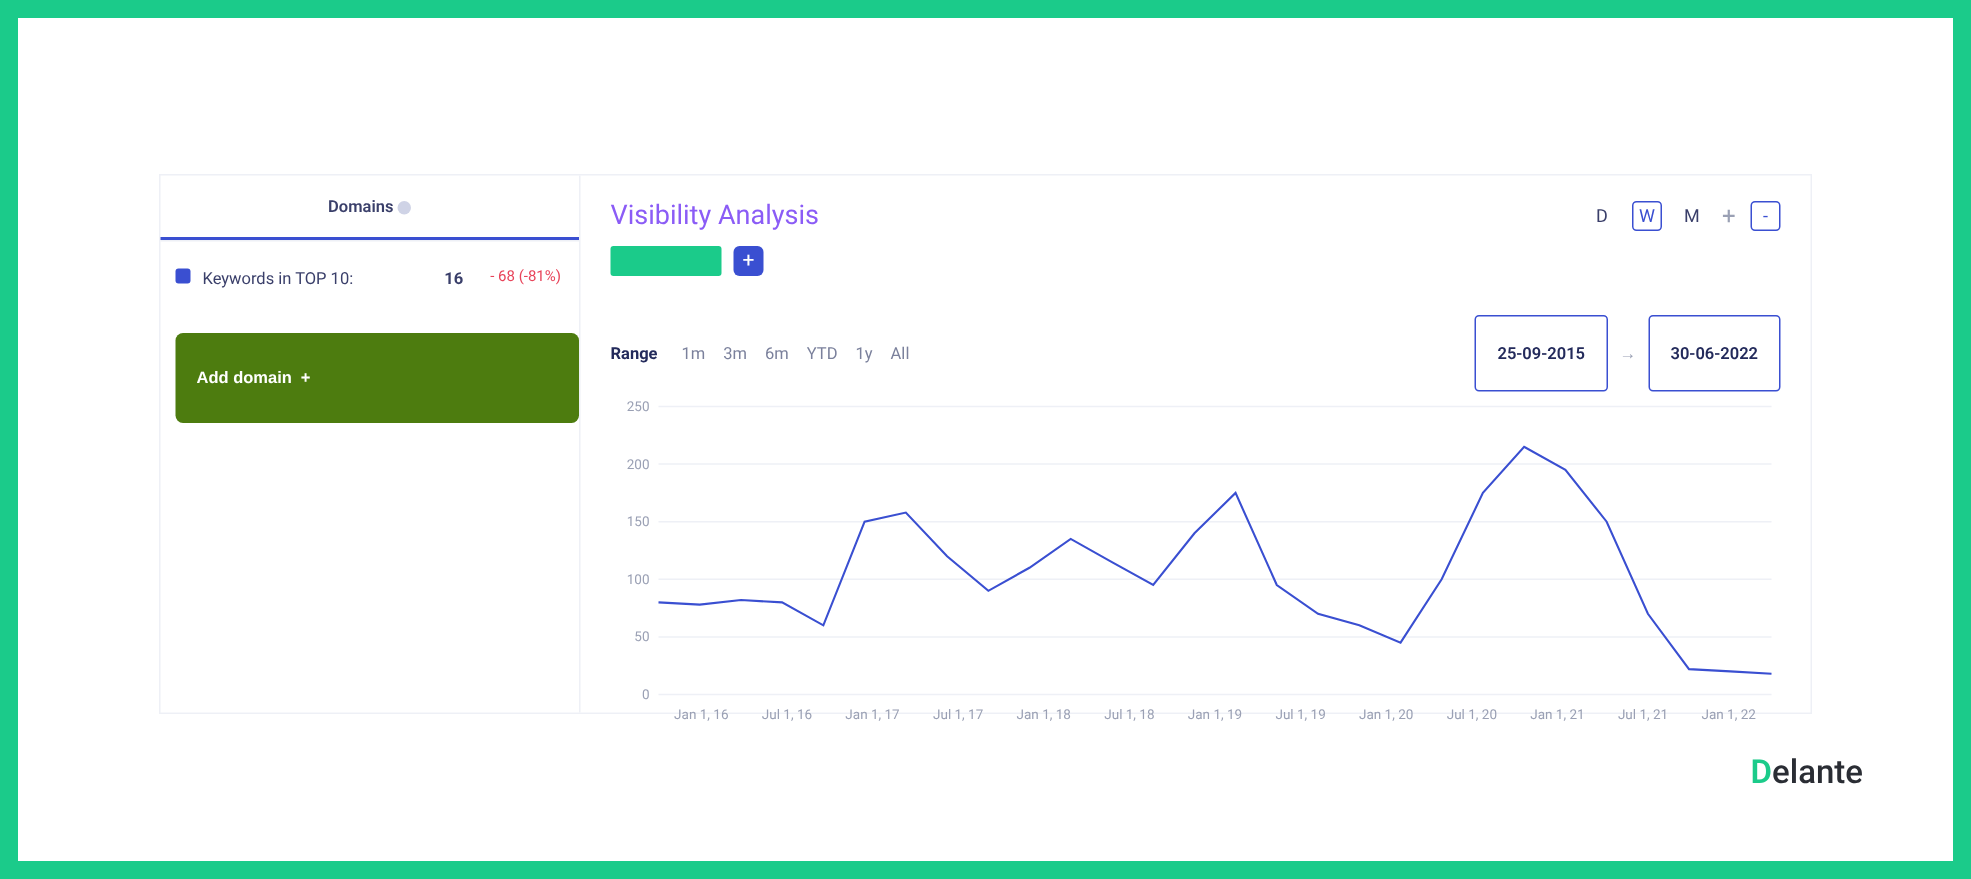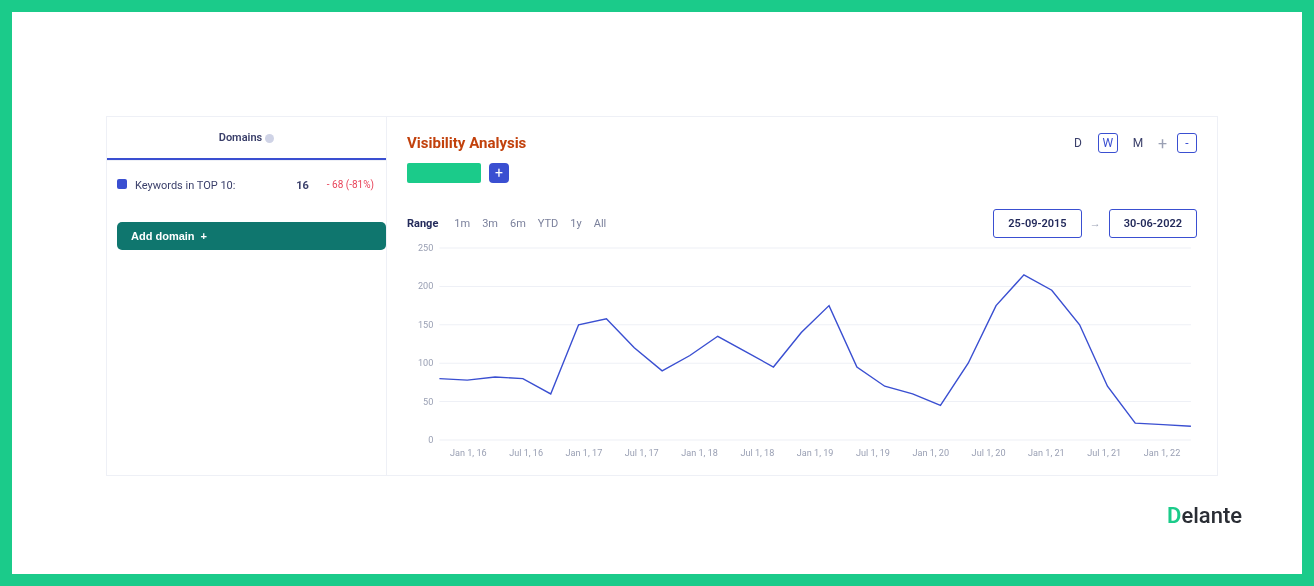--- a/index.html
+++ b/index.html
@@ -1,48 +1,48 @@
 <!DOCTYPE html>
 <html><head>
 <meta charset="utf-8">
 <style>
   *{box-sizing:border-box;margin:0;padding:0}
   html,body{width:1314px;height:586px;font-family:-apple-system,BlinkMacSystemFont,"Segoe UI",Roboto,Arial,sans-serif;background:#fff}
   .frame{position:absolute;inset:0;border:12px solid #1bcb8a;background:#fff}
   .inner{position:absolute;inset:12px;background:#fff}
-  .app{position:absolute;left:82px;top:92px;right:72px;height:360px;display:flex;border:1px solid #eef0f6;background:#fff}
+  .app{position:absolute;left:82px;top:92px;right:82px;height:360px;display:flex;border:1px solid #eef0f6;background:#fff}
   .sidebar{width:280px;border-right:1px solid #eef0f6;display:flex;flex-direction:column}
   .tabs{display:flex;border-bottom:1px solid #eef0f6}
   .tab{flex:1;padding:14px 8px;font-size:11px;color:#9aa0b4;text-align:center;border-right:1px solid #eef0f6;cursor:pointer;white-space:nowrap}
   .tab:last-child{border-right:none}
   .tab.active{color:#3a3f6a;font-weight:600;border-bottom:2px solid #3a4fd1}
   .info-dot{display:inline-block;width:9px;height:9px;border-radius:50%;background:#cfd3e6;margin-left:3px;vertical-align:middle}
   .domain-chip{margin:18px 0 0 10px;width:86px;height:22px;background:#1bcb8a}
   .change-from{float:right;margin:18px 12px 0 0;font-size:9px;color:#9aa0b4;font-weight:600;text-align:center;line-height:1.2}
   .metric-row{display:flex;align-items:flex-start;padding:18px 12px 0 10px;font-size:11px;color:#3a3f6a;clear:both}
   .sq{width:10px;height:10px;border-radius:2px;background:#3a4fd1;margin-right:8px}
   .metric-row .val{margin-left:auto;font-weight:700}
   .metric-row .delta{margin-left:18px;color:#e8445a;font-size:10px;font-weight:400}
-  .add-btn{margin:30px 0 0 10px;background:#0f766e;color:#fff;font-size:11px;font-weight:600;padding:8px 14px;border-radius:5px;display:inline-flex;align-items:center;cursor:pointer;border:none}
+  .add-btn{margin:30px 0 0 10px;background:#4d7c0f;color:#fff;font-size:11px;font-weight:600;padding:24px 14px;border-radius:5px;display:inline-flex;align-items:center;cursor:pointer;border:none}
   .add-btn .plus{margin-left:6px;font-weight:700}
   .main{flex:1;padding:16px 20px 8px 20px;position:relative}
   .title-row{display:flex;align-items:center;justify-content:space-between}
-  .title{font-size:15px;font-weight:700;color:#c2410c}
+  .title{font-size:18px;font-weight:400;color:#8b5cf6}
   .granularity{display:flex;align-items:center;gap:10px}
   .granularity .g{font-size:12px;color:#3a3f6a;width:20px;height:20px;display:flex;align-items:center;justify-content:center;border-radius:3px;cursor:pointer}
   .granularity .g.selected{border:1px solid #3a4fd1;color:#3a4fd1}
   .granularity .sep{color:#9aa0b4}
   .chip-row{display:flex;align-items:center;margin-top:10px}
   .chip-green{width:74px;height:20px;background:#1bcb8a;border-radius:2px}
   .plus-blue{width:20px;height:20px;border-radius:4px;background:#3a4fd1;color:#fff;display:flex;align-items:center;justify-content:center;margin-left:8px;font-size:14px;cursor:pointer}
   .range-row{display:flex;align-items:center;margin-top:26px;font-size:11px;color:#7b819c}
   .range-row .lbl{color:#232a5b;font-weight:700;margin-right:10px}
   .range-row .r{margin:0 6px;cursor:pointer}
   .date-boxes{margin-left:auto;display:flex;align-items:center;gap:8px}
-  .date-box{border:1px solid #3a4fd1;color:#232a5b;font-size:11px;font-weight:600;padding:7px 14px;border-radius:3px;cursor:pointer}
+  .date-box{border:1px solid #3a4fd1;color:#232a5b;font-size:11px;font-weight:600;padding:18px 14px;border-radius:3px;cursor:pointer}
   .arrow{color:#9aa0b4;font-size:11px}
   .chart-wrap{position:relative;height:220px;margin-top:4px}
   .chart-wrap svg{width:100%;height:100%}
   .axis-text{font-size:9px;fill:#9aa0b4}
   .grid-line{stroke:#eef0f6;stroke-width:1}
   .data-line{stroke:#3a4fd1;stroke-width:1.4;fill:none}
   .wm{position:absolute;left:50%;top:42%;transform:translate(-50%,-50%);font-size:36px;font-weight:700;color:#f3f4f8;letter-spacing:4px;pointer-events:none}
   .brand{position:absolute;right:48px;bottom:34px;font-size:22px;font-weight:500;color:#2a2d34;letter-spacing:0}
   .brand .d{color:#1bcb8a;font-weight:600}
 </style>

